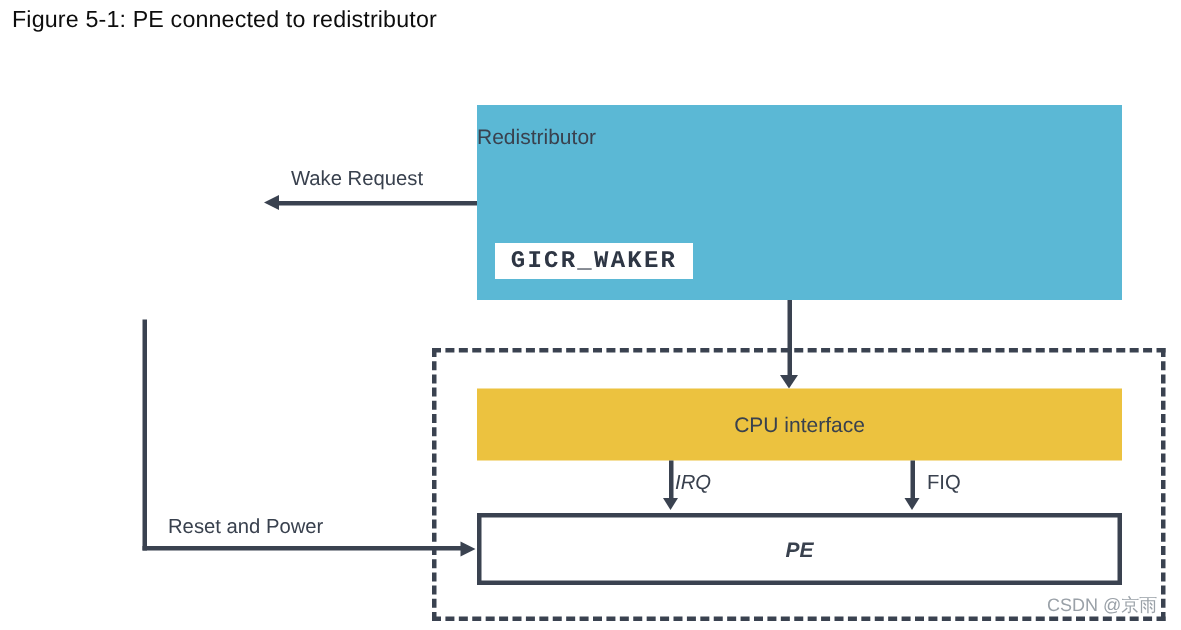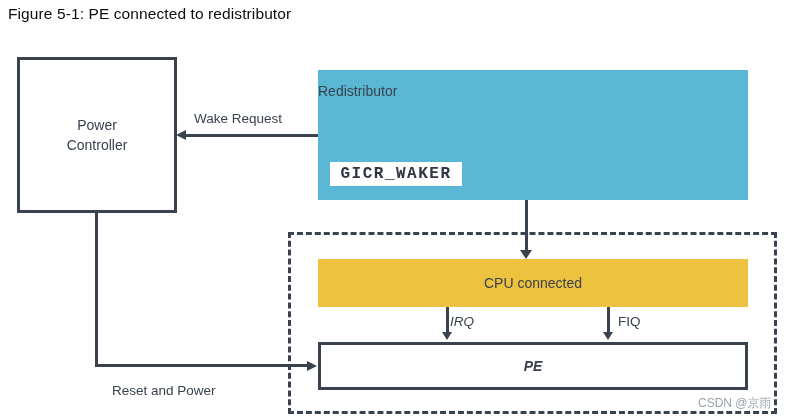--- a/index.html
+++ b/index.html
@@ -97,58 +97,55 @@
   .arr-down  { border-left: 6px solid transparent; border-right: 6px solid transparent; border-top: 9px solid var(--line, #3a4250); }
   .arr-down-sm { border-left: 5px solid transparent; border-right: 5px solid transparent; border-top: 8px solid var(--line, #3a4250); }
 
   .edge-label {
     color: var(--box-text, #39414e);
     font-size: 13.5px;
     white-space: nowrap;
   }
 
   .wake-request-label { left: 169px; top: 111px; width: 138px; text-align: center; }
-  .reset-power-label  { left: 112px; top: 343px; margin-top: 40px; }
+  .reset-power-label  { left: 112px; top: 343px; }
   .irq-label { left: 450px; top: 314px; font-style: italic; }
   .fiq-label { left: 618px; top: 314px; text-align: center; }
 
   .watermark {
     left: 698px; top: 395px;
     font-size: 12px;
     color: var(--watermark-text, #9aa1a8);
     white-space: nowrap;
   }
 </style>
 </head>
 <body>
 
 <div id="canvas">
 
   <div class="abs figure-title">Figure 5-1: PE connected to redistributor</div>
 
-  <div class="abs node-box power-controller">
-    <div class="label">Power Controller</div>
-  </div>
 
   <div class="abs redistributor">
     <div class="label">Redistributor</div>
     <div class="gicr-waker">GICR_WAKER</div>
   </div>
 
   <div class="abs hline" style="left:181px; top:134px; width:137px;"></div>
   <div class="abs arr arr-left" style="left:176px; top:130px;"></div>
   <div class="abs edge-label wake-request-label">Wake Request</div>
 
   <div class="abs vline" style="left:525px; top:200px; height:51px;"></div>
   <div class="abs arr arr-down" style="left:520px; top:250px;"></div>
 
   <div class="abs dashed-boundary"></div>
 
   <div class="abs node-box cpu-interface">
-    <div class="label">CPU connected</div>
+    <div class="label">CPU interface</div>
   </div>
 
   <div class="abs vline" style="left:446px; top:307px; height:26px;"></div>
   <div class="abs arr arr-down-sm" style="left:442px; top:332px;"></div>
   <div class="abs edge-label irq-label">IRQ</div>
 
   <div class="abs vline" style="left:607px; top:307px; height:26px;"></div>
   <div class="abs arr arr-down-sm" style="left:603px; top:332px;"></div>
   <div class="abs edge-label fiq-label">FIQ</div>
 

